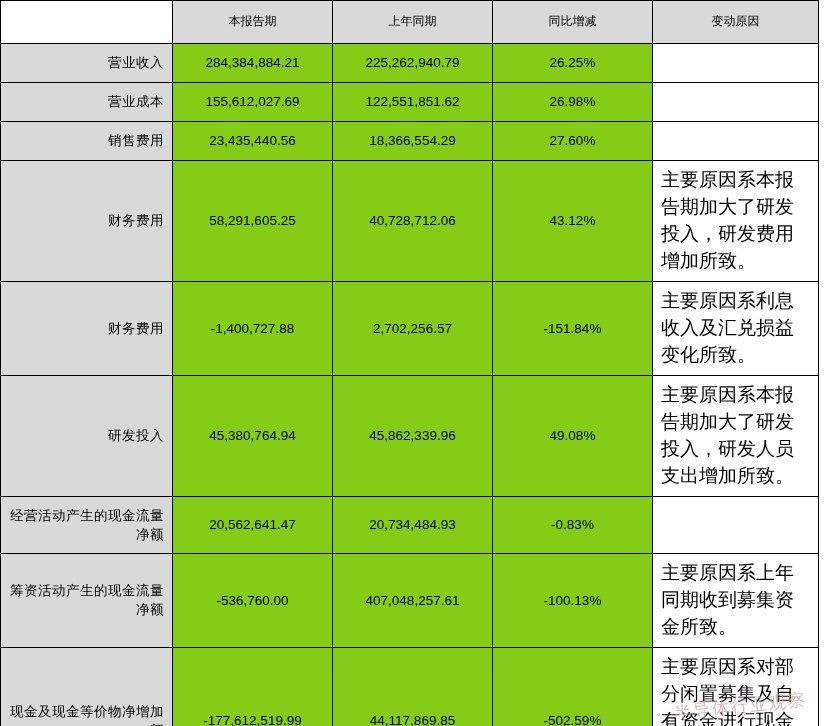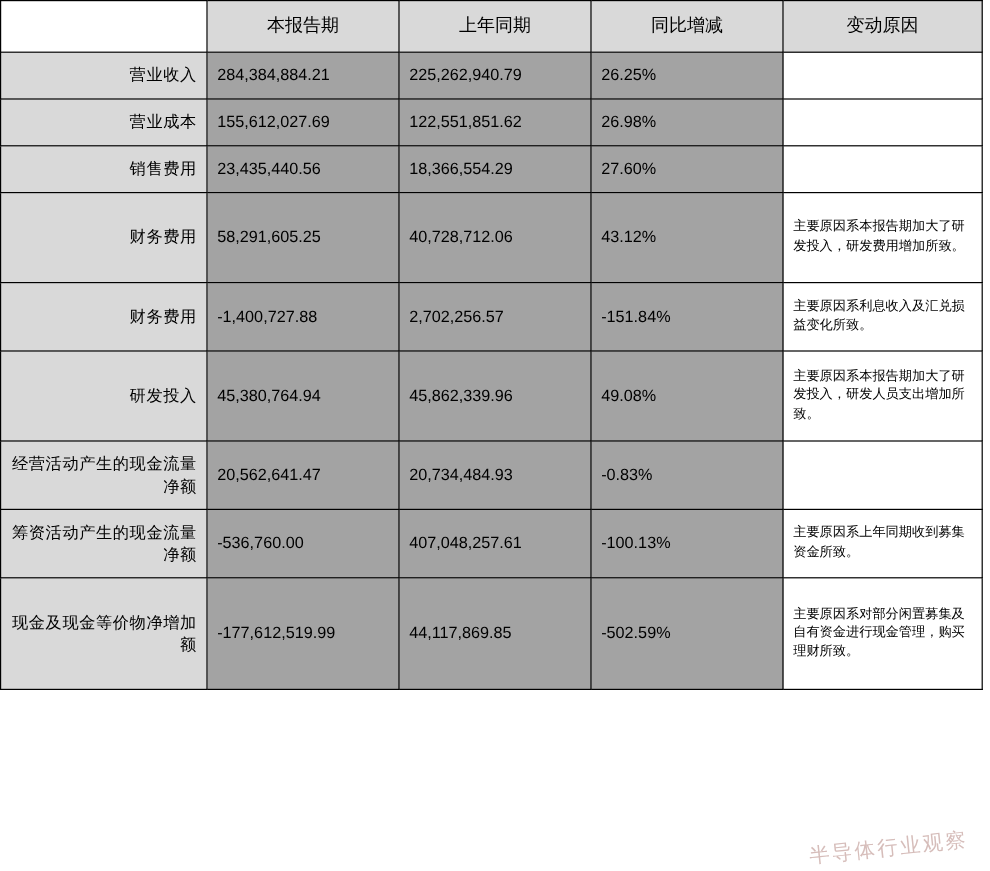--- a/index.html
+++ b/index.html
@@ -34,41 +34,41 @@
     padding: 6px 8px;
     vertical-align: middle;
     line-height: 1.42;
     font-weight: normal;
   }
   th.head-cell {
     background: #d9d9d9;
     text-align: center;
     font-weight: normal;
     height: 30px;
-    font-size: 15px;
+    font-size: 12px;
   }
   th.head-blank {
     background: #ffffff;
     border-top: 1px solid #000000;
     border-left: 1px solid #000000;
   }
   td.label-cell {
     background: #d9d9d9;
     text-align: right;
     letter-spacing: 0.5px;
   }
   td.num-cell {
-    text-align: left;
-    background: #a3a3a3;
+    text-align: center;
+    background: #84cc16;
     white-space: nowrap;
   }
   td.reason-cell {
     text-align: left;
     background: #ffffff;
-    font-size: 11px;
+    font-size: 19px;
     line-height: 1.5;
   }
   .r-tall   td { height: 62px; }
   .r-short  td { height: 26px; }
   .r-mid    td { height: 44px; }
   .r-big    td { height: 80px; }
 
   .watermark {
     position: absolute;
     right: 18px;

